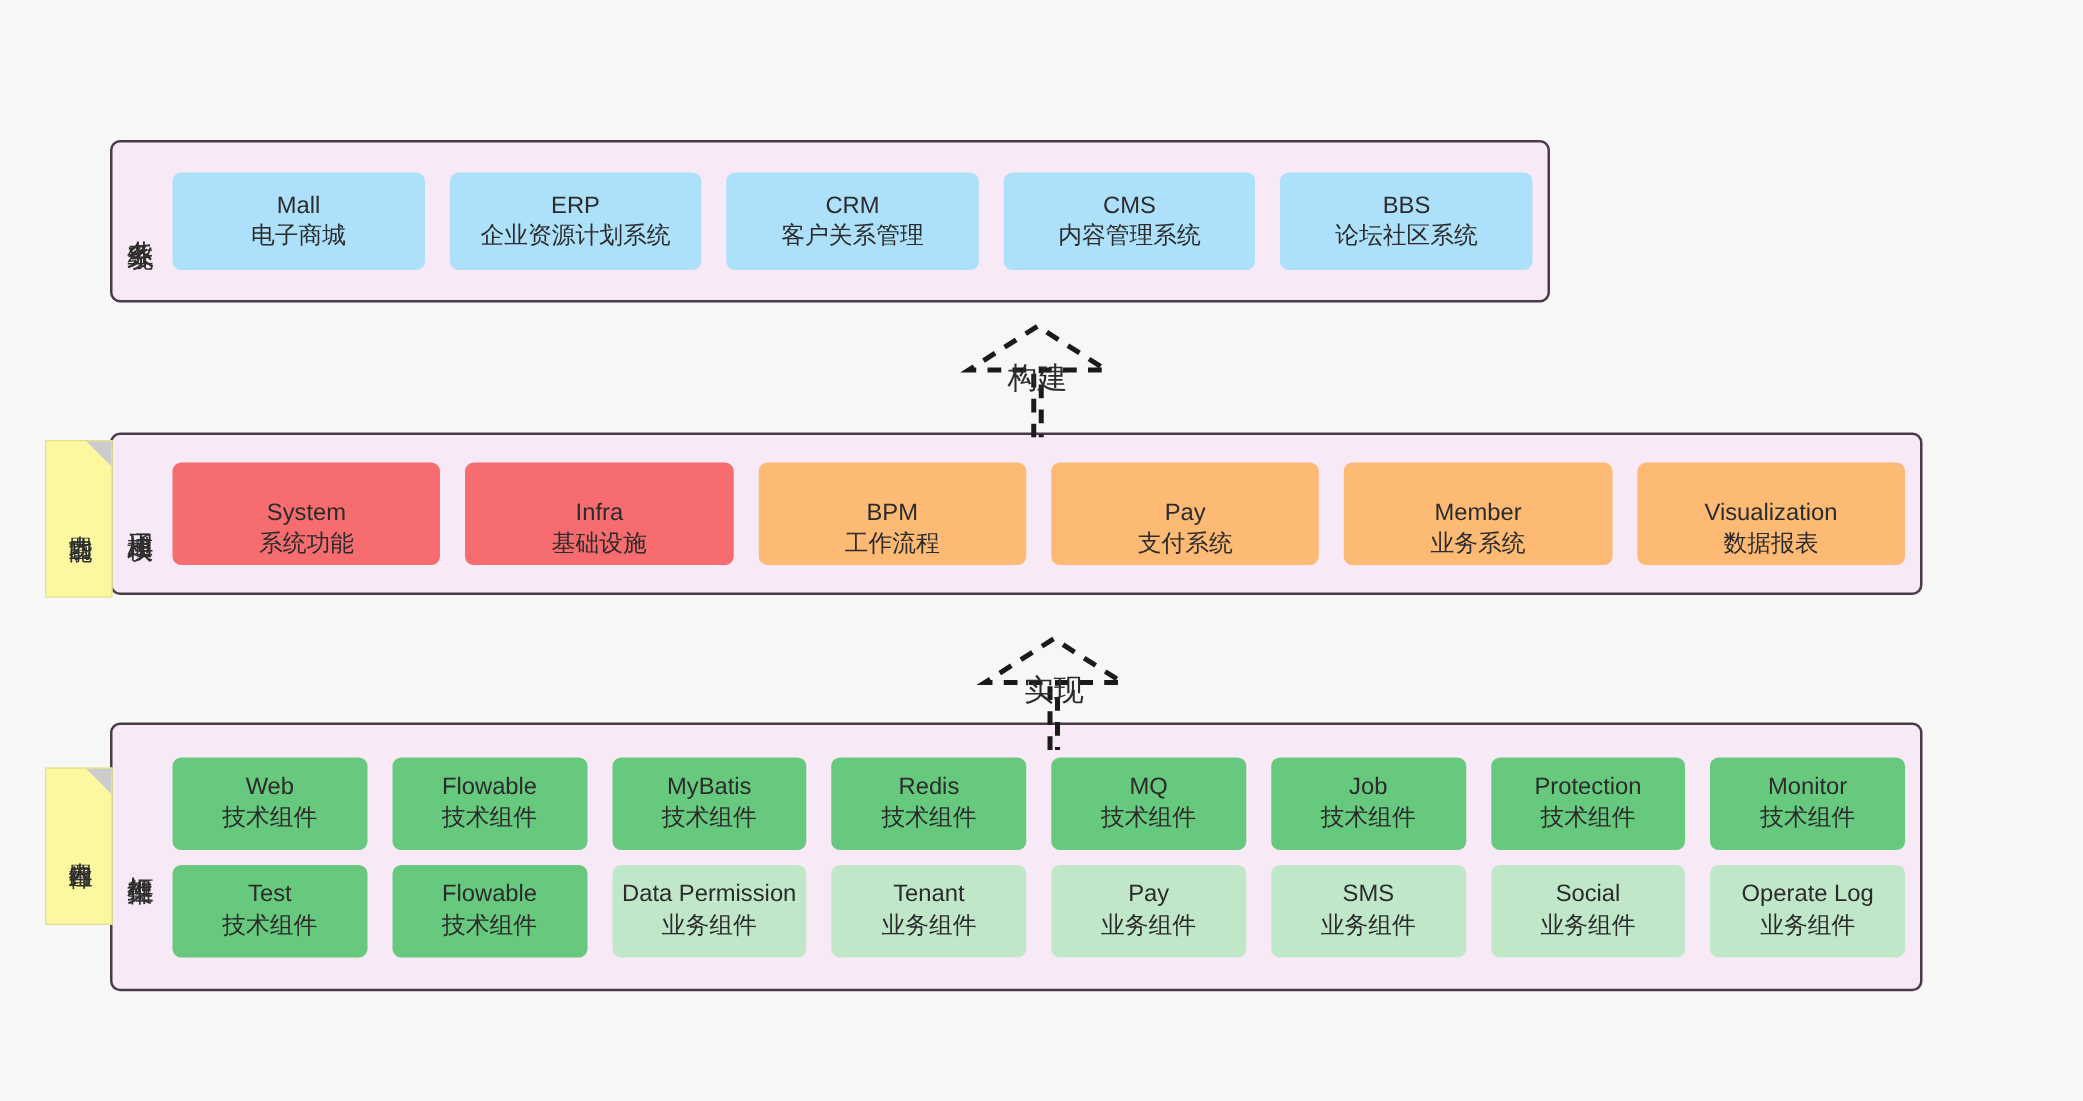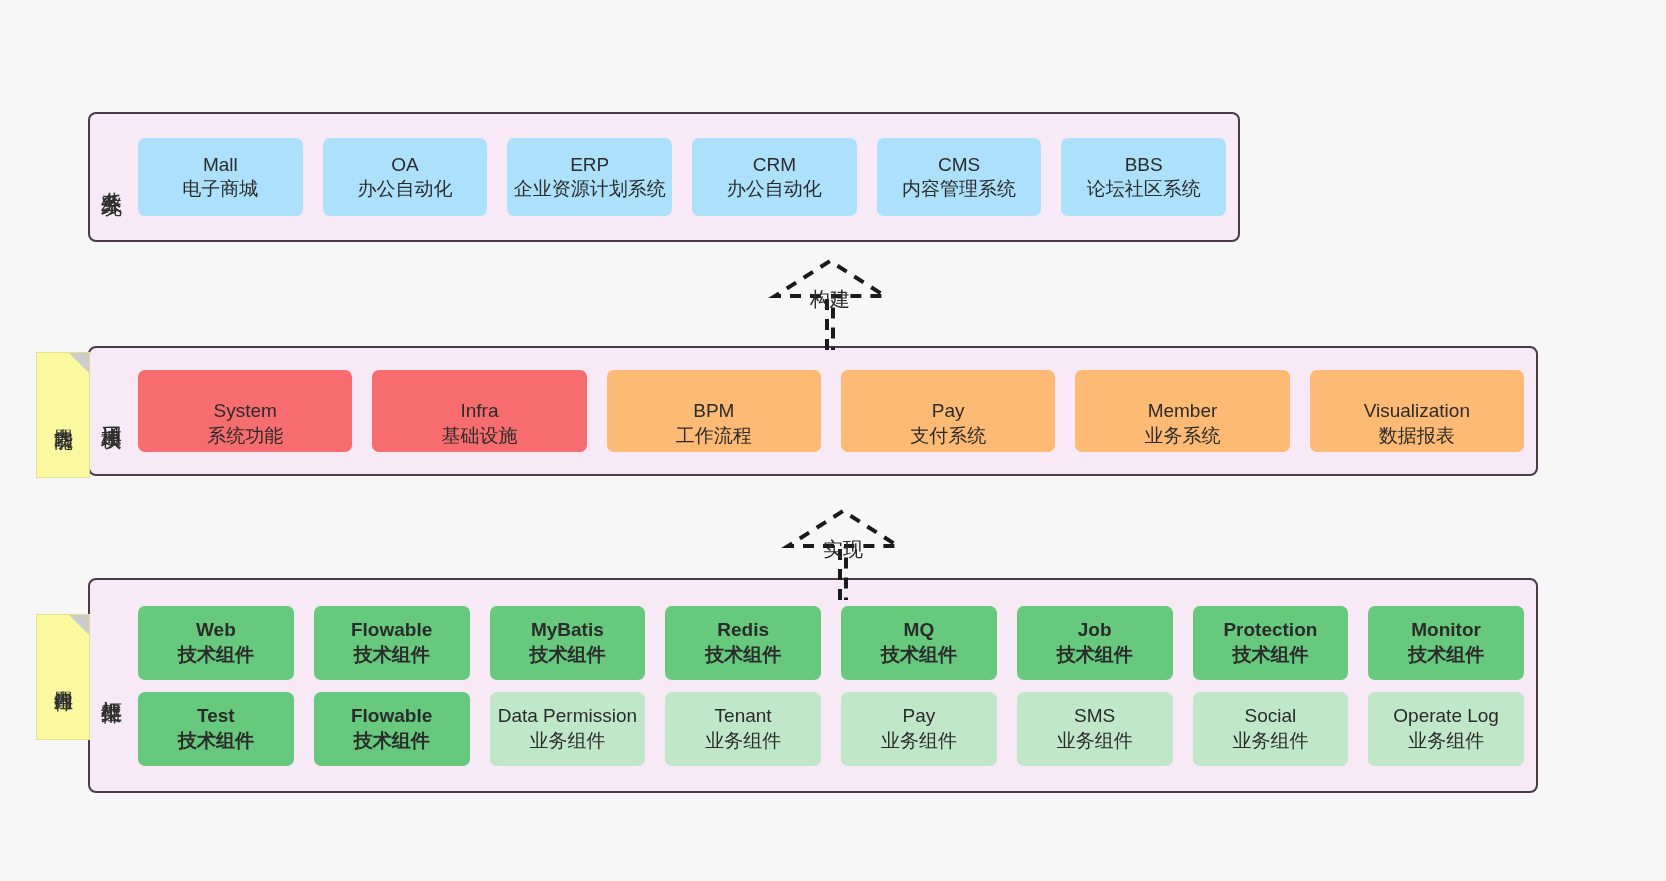--- a/index.html
+++ b/index.html
@@ -84,21 +84,21 @@
   .box .en { display: block; }
   .box .cn { display: block; }
 
   .h-biz   { height: 78px; }
   .h-mod   { height: 82px; justify-content: flex-end; }
   .h-comp  { height: 74px; }
 
   .c-blue        { background: #ade0fb; }
   .c-red         { background: #f76c6f; }
   .c-pink        { background: #fdba74; }
-  .c-green       { background: #66c97d; font-weight: bold; }
+  .c-green       { background: #66c97d; }
   .c-lightgreen  { background: #bfe7c8; text-align: right; }
 
   
   .note {
     position: absolute;
     width: 54px;
     box-sizing: border-box;
     background: #fbf8a0;
     border: 1px solid #e3e08d;
     display: flex;
@@ -127,51 +127,47 @@
   
   .connector {
     position: absolute;
     z-index: 5;
   }
   .connector svg { display: block; }
   .connector .conn-label {
     position: absolute;
     left: 50%;
     transform: translateX(-50%);
-    font-size: 20px;
+    font-size: 24px;
     color: #2b2b2b;
     background: transparent;
     white-space: nowrap;
     padding: 0 2px;
   }
 </style>
 </head>
 <body>
 
 <div class="canvas">
 
   <div class="layer" id="layer-business-system" style="left:88px; top:112px; width:1152px; height:130px;">
     <div class="layer-title">业务系统</div>
     <div class="layer-body">
       <div class="row">
         <div class="box h-biz c-blue">
           <span class="en">Mall</span>
           <span class="cn">电子商城</span>
         </div>
         <div class="box h-biz c-blue">
-          <span class="en">OA</span>
-          <span class="cn">办公自动化</span>
-        </div>
-        <div class="box h-biz c-blue">
           <span class="en">ERP</span>
           <span class="cn">企业资源计划系统</span>
         </div>
         <div class="box h-biz c-blue">
           <span class="en">CRM</span>
-          <span class="cn">办公自动化</span>
+          <span class="cn">客户关系管理</span>
         </div>
         <div class="box h-biz c-blue">
           <span class="en">CMS</span>
           <span class="cn">内容管理系统</span>
         </div>
         <div class="box h-biz c-blue">
           <span class="en">BBS</span>
           <span class="cn">论坛社区系统</span>
         </div>
       </div>

